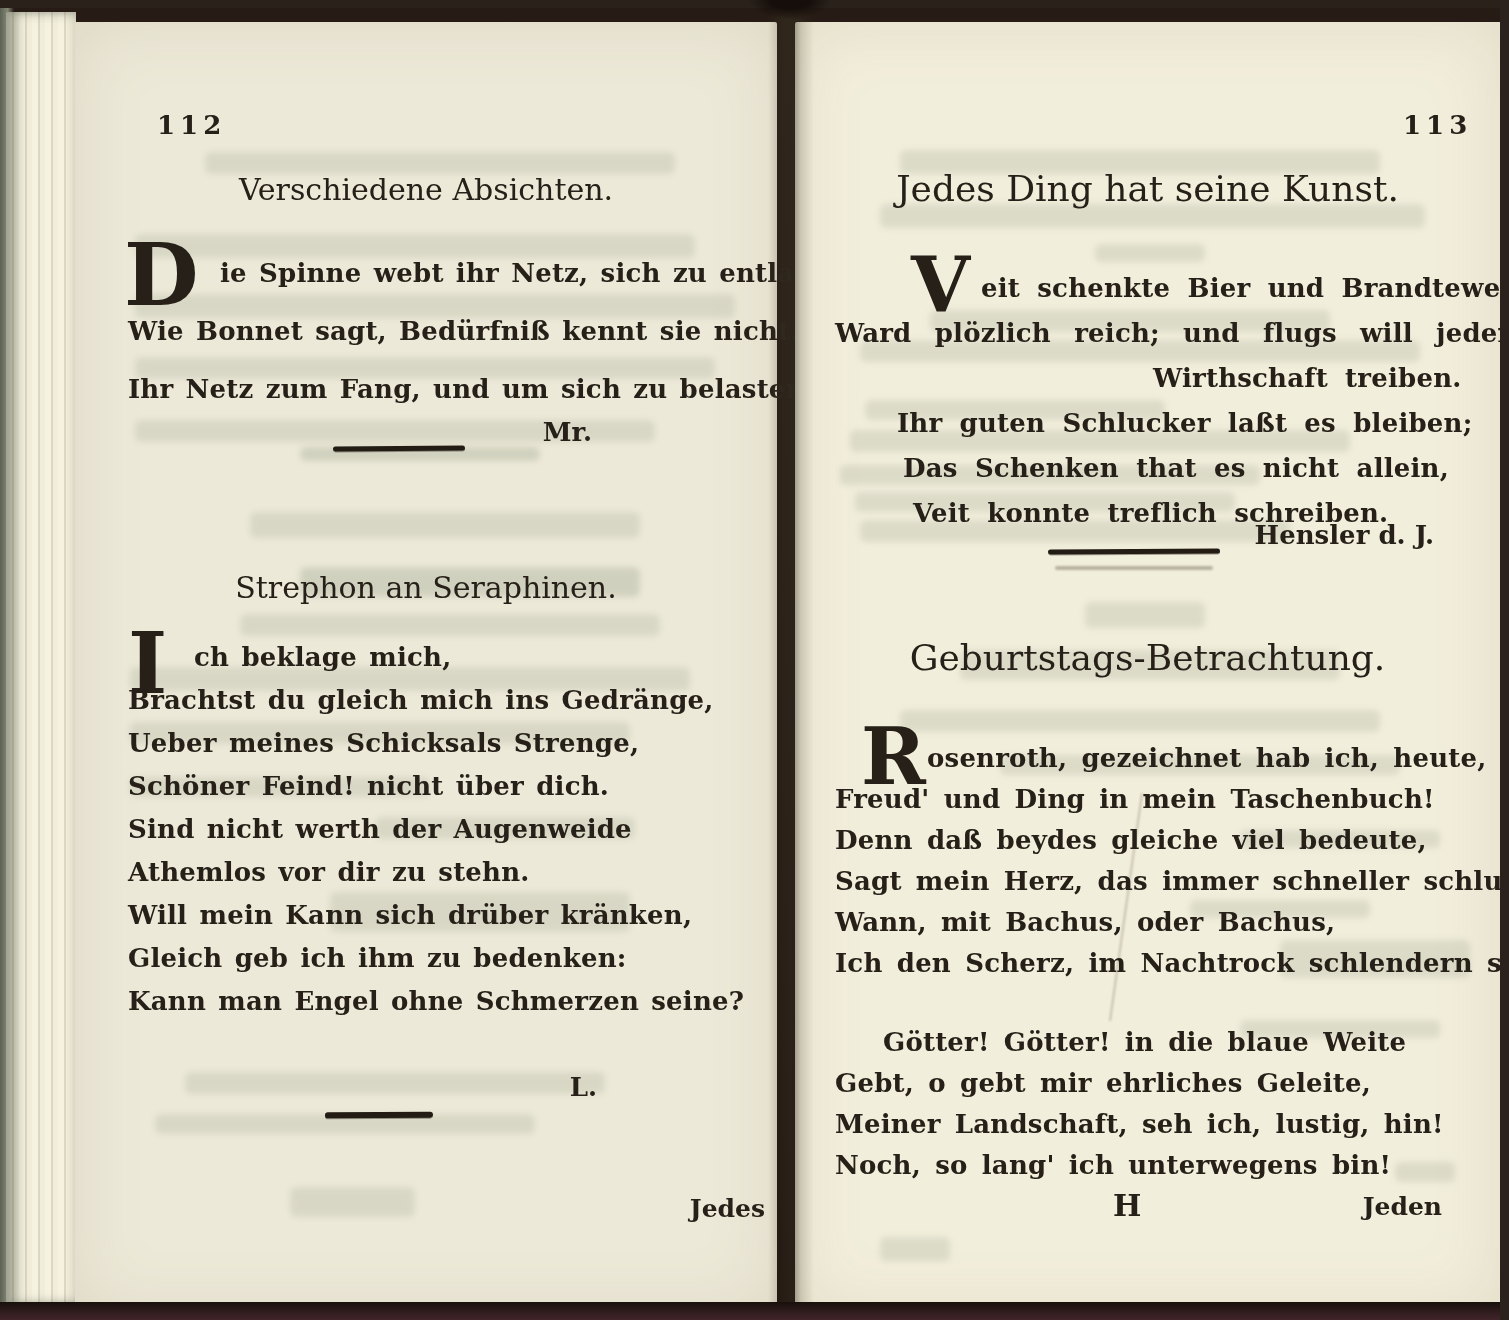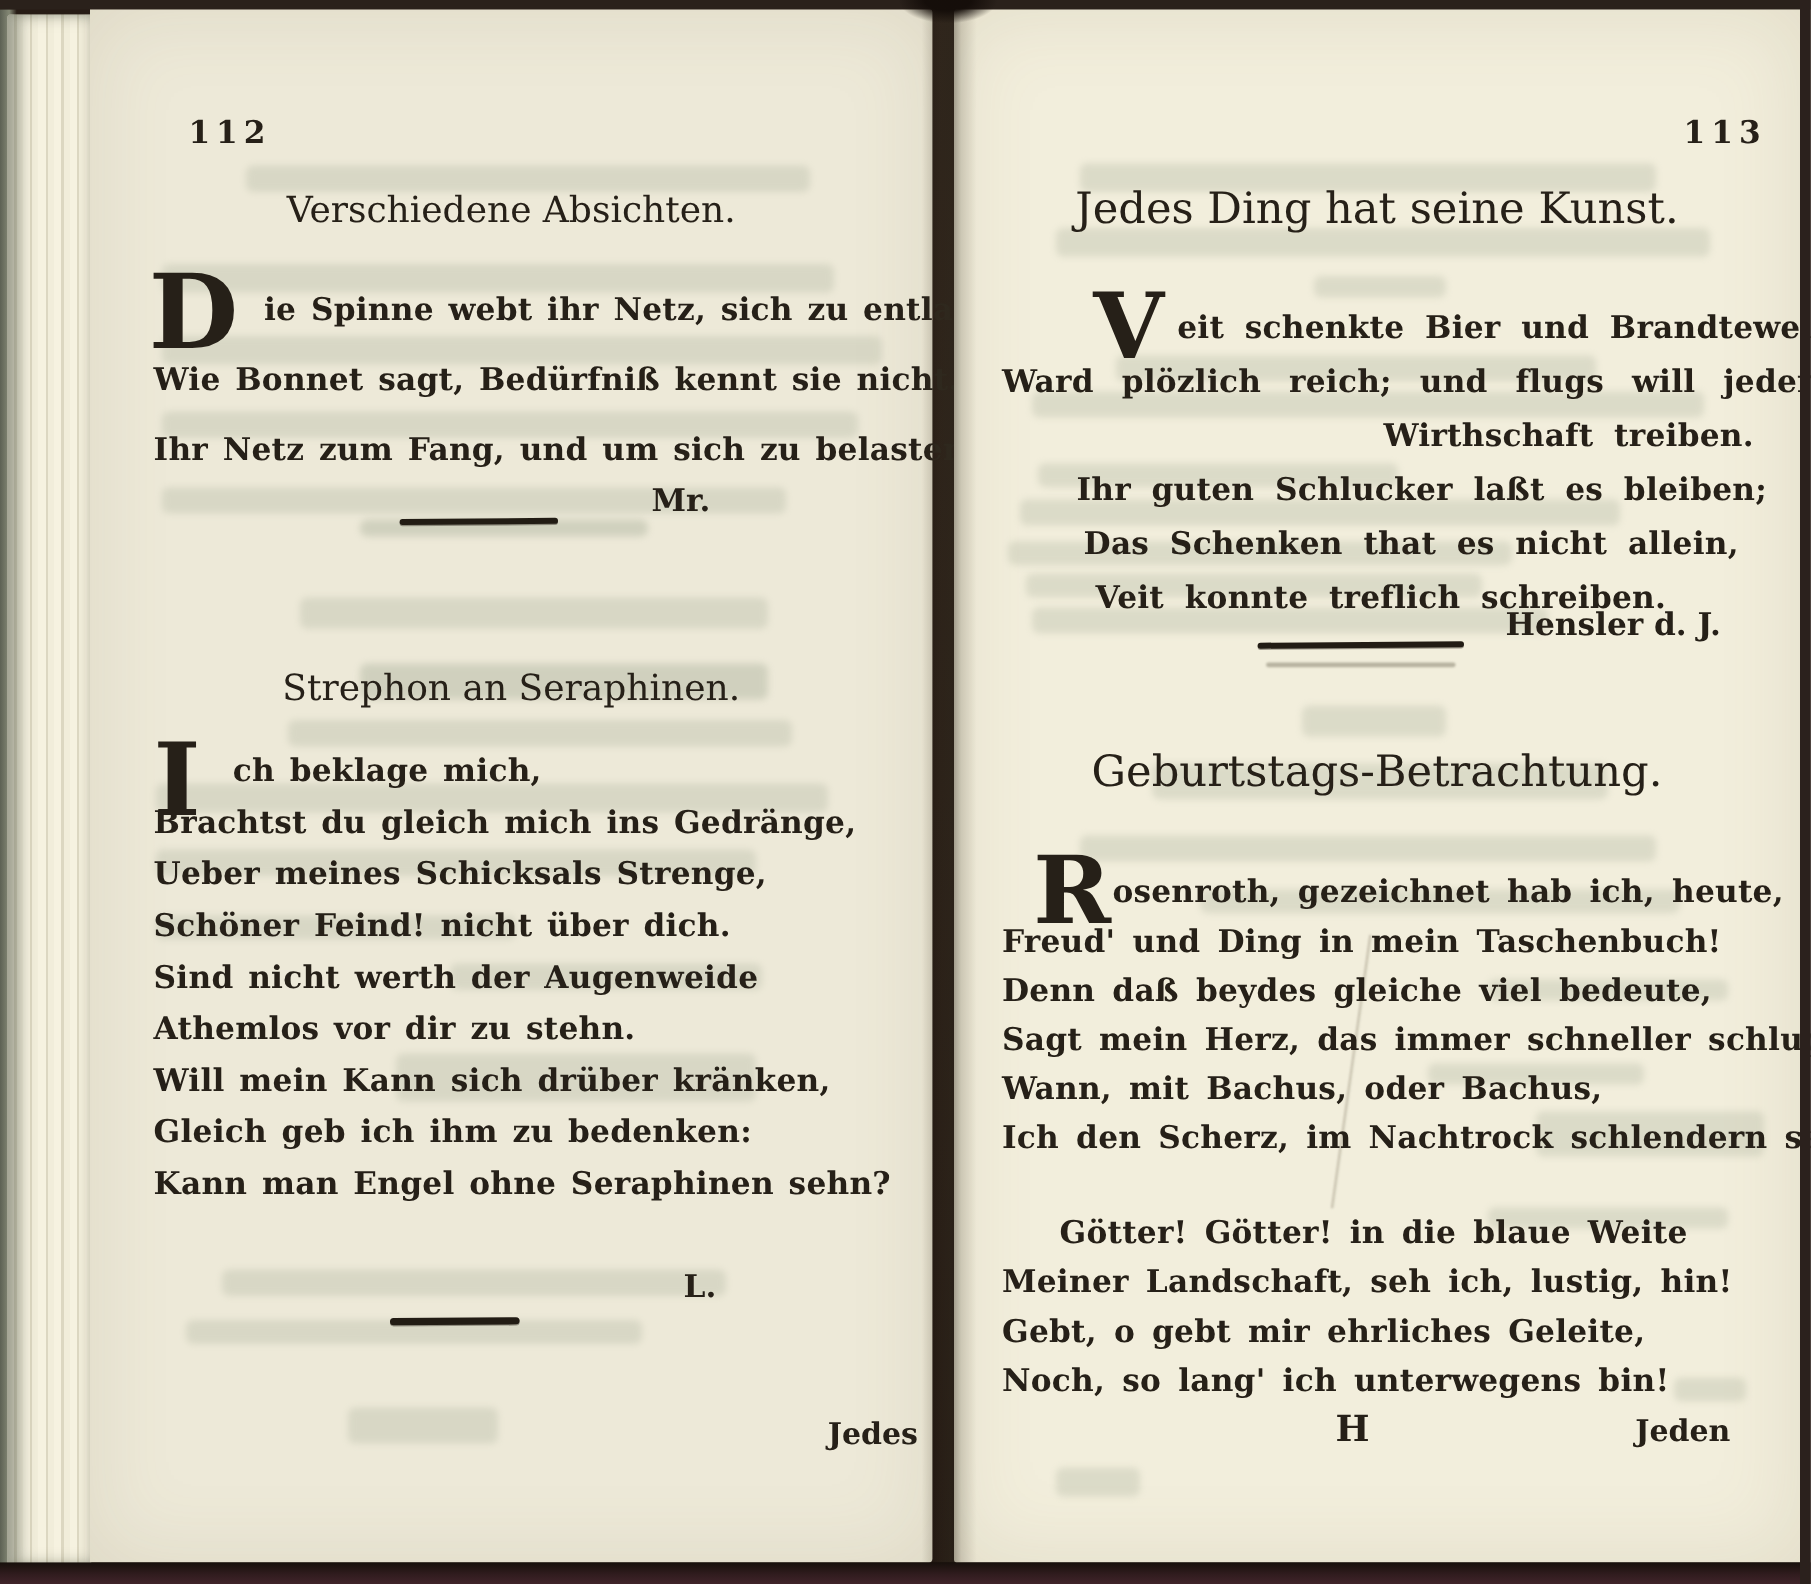--- a/index.html
+++ b/index.html
@@ -13,21 +13,21 @@
     position:absolute; left:6px; top:12px; width:70px; height:1292px;
     background:repeating-linear-gradient(to right,#f6f2e0 0 6px,#dcd7c1 6px 8px,#f1edda 8px 13px);
     box-shadow:inset 10px 0 12px rgba(90,95,80,.55), inset -4px 0 6px rgba(120,115,95,.25);
     border-radius:3px 0 0 3px;
   }
   .fore-edge-dark{
     position:absolute; left:0; top:8px; width:14px; height:1302px;
     background:linear-gradient(to right,#5d6154 0%,#848875 55%,rgba(130,134,115,0) 100%);
   }
   .page{
-    position:absolute; top:8px; height:1294px;
+    position:absolute; top:22px; height:1294px;
     box-shadow:inset 0 0 70px rgba(130,115,80,.14);
   }
   .page-left{ left:75px; width:702px; background:#ede9d8; border-radius:0 2px 3px 0;}
   .page-right{ left:795px; width:705px; background:#f2eedc; border-radius:2px 0 0 2px;}
   .gutter{
     position:absolute; left:768px; top:8px; width:46px; height:1294px;
     background:linear-gradient(to right, rgba(70,62,45,0) 0%, rgba(70,62,45,.28) 32%, rgba(55,48,35,.5) 52%, rgba(70,62,45,.18) 72%, rgba(70,62,45,0) 100%);
   }
   .gutter-top{
     position:absolute; left:735px; top:0; width:110px; height:34px;
@@ -104,21 +104,21 @@
     <div class="poem" style="left:53px;top:614px;width:648px;line-height:43px">
       <span class="dropcap" style="left:0;top:-8px;font-size:84px">I</span>
       <div class="pline" style="padding-left:66px">ch beklage mich,</div>
       <div class="pline">Brachtst du gleich mich ins Gedränge,</div>
       <div class="pline">Ueber meines Schicksals Strenge,</div>
       <div class="pline">Schöner Feind! nicht über dich.</div>
       <div class="pline">Sind nicht werth der Augenweide</div>
       <div class="pline">Athemlos vor dir zu stehn.</div>
       <div class="pline">Will mein Kann sich drüber kränken,</div>
       <div class="pline">Gleich geb ich ihm zu bedenken:</div>
-      <div class="pline">Kann man Engel ohne Seraphinen sehn?</div>
+      <div class="pline">Kann man Engel ohne Schmerzen seine?</div>
     </div>
 
     <div class="sig" style="right:180px;top:1050px">L.</div>
 
     <div class="rule" style="left:250px;top:1090px;width:108px;height:6px"></div>
 
     <div class="catchword" style="right:12px;top:1172px">Jedes</div>
   </div>
 
   <div class="page page-right ink">
@@ -171,22 +171,22 @@
       <div class="pline" style="padding-left:92px">osenroth, gezeichnet hab ich, heute,</div>
       <div class="pline">Freud' und Ding in mein Taschenbuch!</div>
       <div class="pline">Denn daß beydes gleiche viel bedeute,</div>
       <div class="pline">Sagt mein Herz, das immer schneller schlug,</div>
       <div class="pline">Wann, mit Bachus, oder Bachus,</div>
       <div class="pline">Ich den Scherz, im Nachtrock schlendern sah.</div>
     </div>
 
     <div class="poem" style="left:40px;top:1000px;width:630px;line-height:41px;word-spacing:5px">
       <div class="pline" style="padding-left:48px">Götter! Götter! in die blaue Weite</div>
+      <div class="pline">Gebt, o gebt mir ehrliches Geleite,</div>
       <div class="pline">Meiner Landschaft, seh ich, lustig, hin!</div>
-      <div class="pline">Gebt, o gebt mir ehrliches Geleite,</div>
       <div class="pline">Noch, so lang' ich unterwegens bin!</div>
     </div>
 
     <div class="sigmark" style="left:318px;top:1166px">H</div>
 
     <div class="catchword" style="right:58px;top:1170px">Jeden</div>
   </div>
 
   <div class="gutter"></div>
   <div class="gutter-top"></div>

